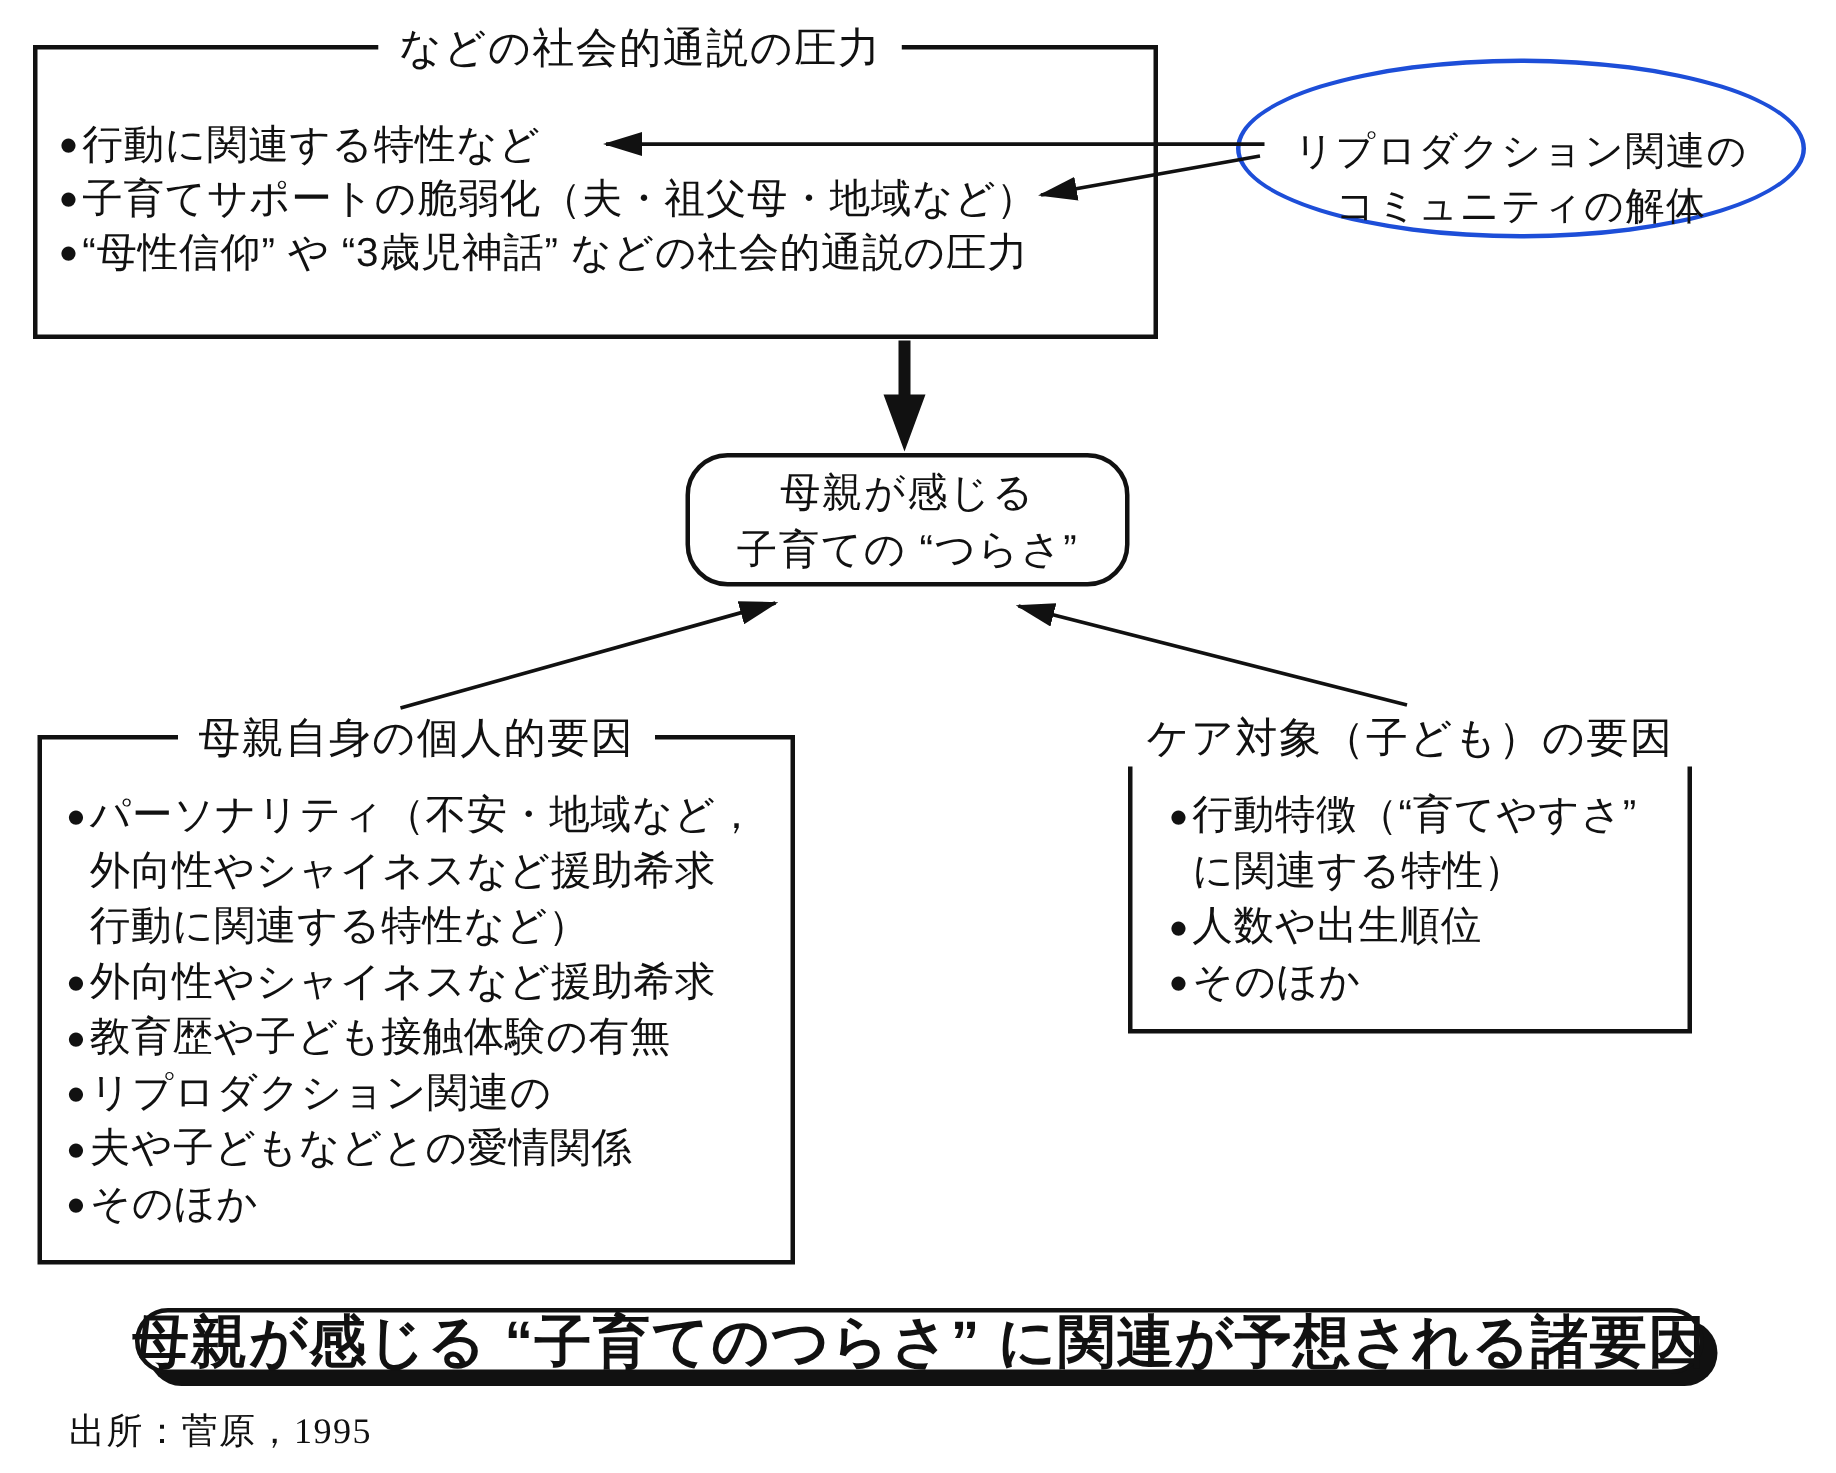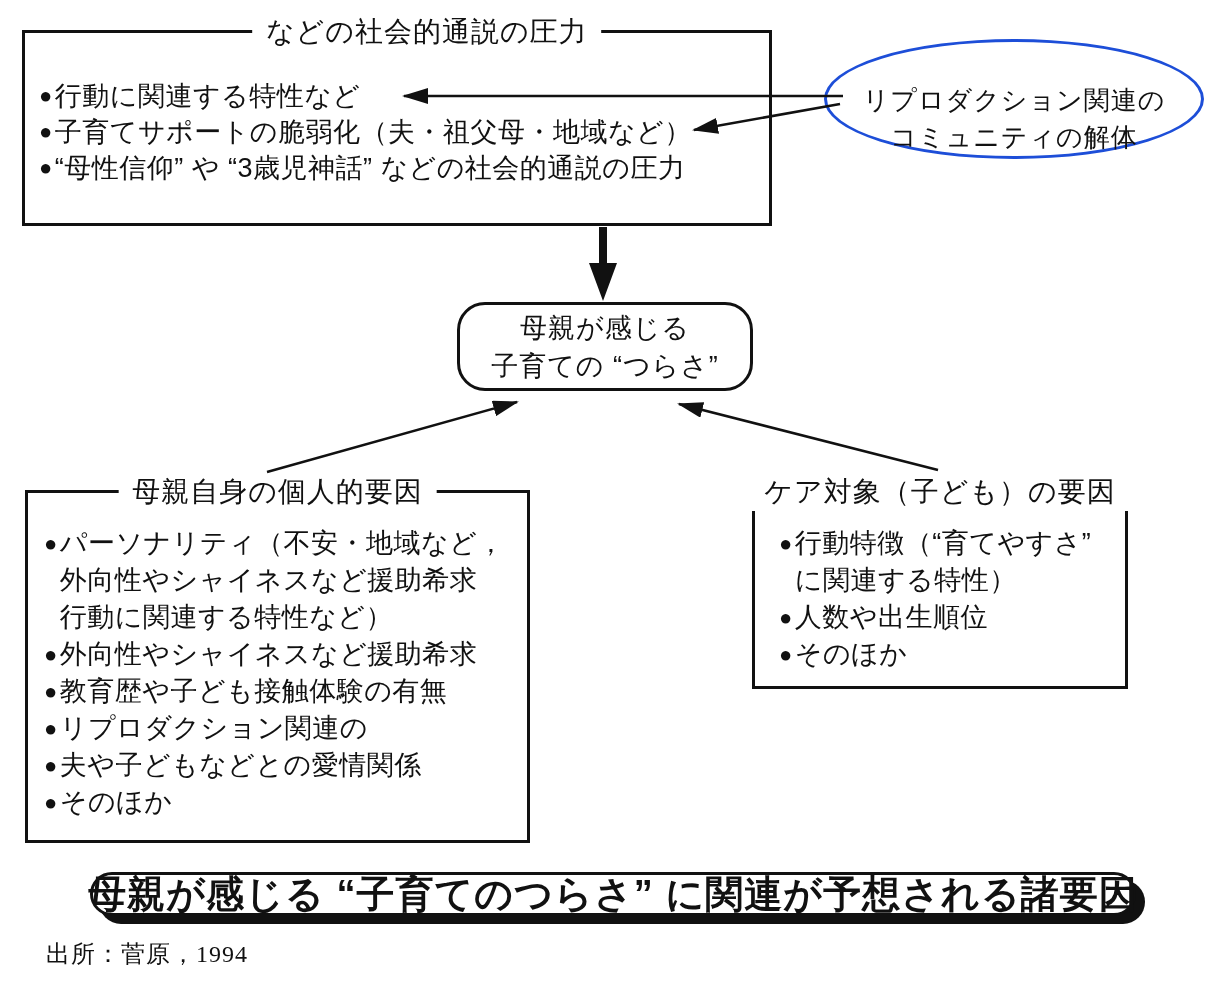--- a/index.html
+++ b/index.html
@@ -160,21 +160,21 @@
         <span class="bullet">●</span>
         <span class="item-text">そのほか</span>
       </li>
     </ul>
   </div>
 
   <div class="banner">
     <span>母親が感じる “子育てのつらさ” に関連が予想される諸要因</span>
   </div>
 
-  <div class="source">出所：菅原，1994</div>
+  <div class="source">出所：菅原，1995</div>
 
   <svg class="arrow-layer" viewBox="0 0 1224 982" xmlns="http://www.w3.org/2000/svg">
     <defs>
       <marker id="ah" markerUnits="userSpaceOnUse" markerWidth="26" markerHeight="16" refX="24" refY="8" orient="auto">
         <path d="M0,0 L26,8 L0,16 z" fill="#111111"></path>
       </marker>
     </defs>
 
     <line x1="843" y1="96" x2="404" y2="96" stroke="#111111" stroke-width="2.5" marker-end="url(#ah)"></line>
 

